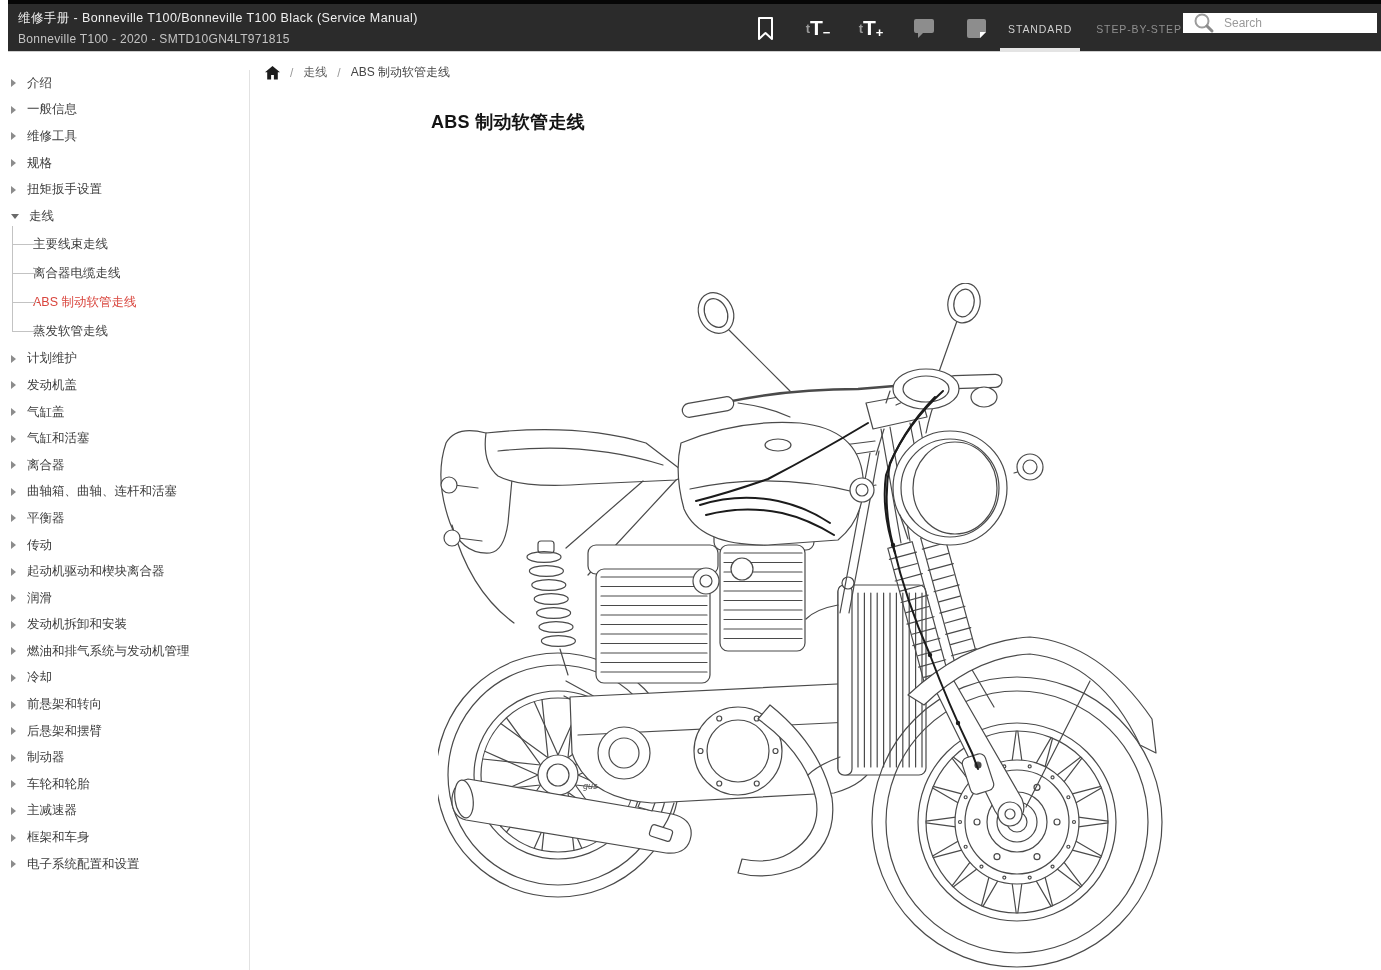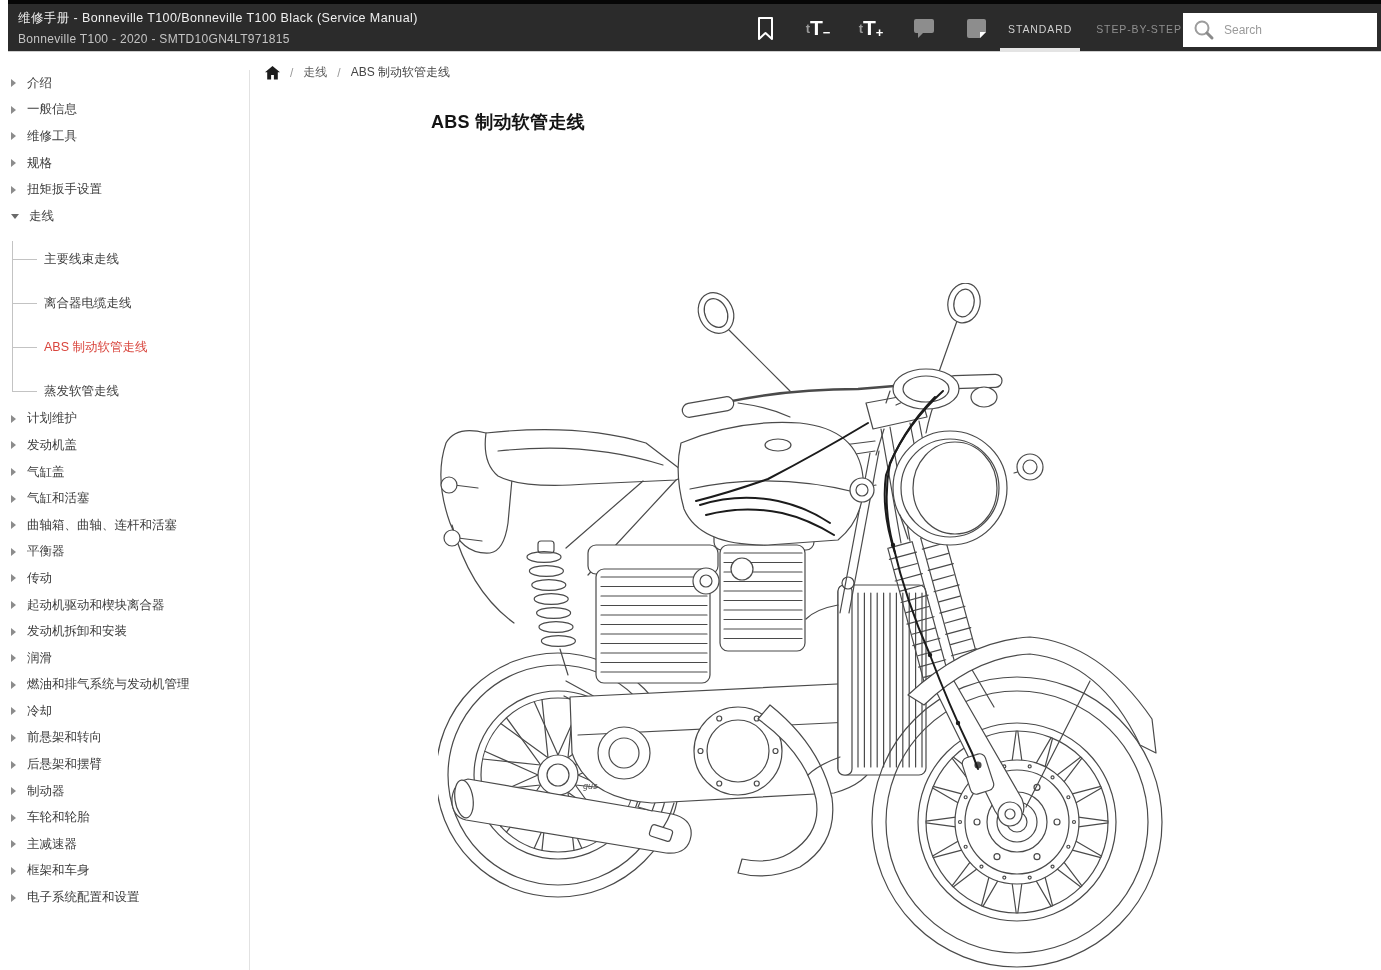--- a/index.html
+++ b/index.html
@@ -16,40 +16,40 @@
   .hicon{width:24px;margin-right:29px;display:flex;align-items:center;justify-content:center;cursor:pointer;}
   .ticon{white-space:nowrap;}
   .tsmall{color:#9a9a9a;font-size:13px;font-weight:bold;}
   .tbig{color:#fff;font-size:21px;font-weight:bold;}
   .tsub{color:#fff;font-size:13px;font-weight:bold;position:relative;top:4px;}
   .hdr-tabs{position:absolute;left:988px;top:0;height:64px;display:flex;}
   .tab{position:relative;height:48px;line-height:50px;padding:0 12px;font-size:10.5px;
        letter-spacing:.9px;color:#8f8f8f;cursor:pointer;}
   .tab.active{color:#cfcfcf;}
   .tab.active::after{content:'';position:absolute;left:4px;right:4px;bottom:0;height:4px;background:#e4e4e4;}
-  .hdr-search{position:absolute;left:1175px;top:9px;width:194px;height:34px;background:#fff;
+  .hdr-search{position:absolute;left:1175px;top:9px;width:194px;height:20px;background:#fff;
               display:flex;align-items:center;}
   .hdr-search svg{margin:0 7px 0 10px;flex:none;}
   .hdr-search input{border:none;outline:none;flex:1;font-size:12px;color:#555;
                     font-family:"Liberation Sans",sans-serif;background:transparent;min-width:0;}
   .hdr-search input::placeholder{color:#9a9a9a;}
 
   
   .sidebar{position:absolute;left:0;top:70px;bottom:0;width:250px;background:#fff;
            border-right:1px solid #e2e2e2;box-sizing:border-box;overflow:hidden;}
   .nav-item{height:26.6px;display:flex;align-items:center;padding-left:11px;
             font-size:12.5px;color:#3d3d3d;cursor:pointer;white-space:nowrap;}
   .arrow{width:0;height:0;border-top:4px solid transparent;border-bottom:4px solid transparent;
          border-left:5px solid #8c8c8c;margin-right:11px;flex:none;}
   .arrow.down{border-left:4px solid transparent;border-right:4px solid transparent;
               border-top:5px solid #6a6a6a;border-bottom:none;margin-right:10px;margin-top:1px;}
   .sub{position:relative;}
   .sub::before{content:'';position:absolute;left:12px;top:-4px;bottom:14px;width:1px;background:#c3c3c3;}
-  .sub-item{height:29px;display:flex;align-items:center;padding-left:44px;font-size:12.5px;
-            color:#3d3d3d;cursor:pointer;position:relative;white-space:nowrap;margin-top:15px;}
+  .sub-item{height:29px;display:flex;align-items:center;padding-left:33px;font-size:12.5px;
+            color:#3d3d3d;cursor:pointer;position:relative;white-space:nowrap;}
   .sub-item::before{content:'';position:absolute;left:12px;top:50%;width:25px;height:1px;background:#c3c3c3;}
   .sub-item.active{color:#d9453d;}
 
   
   .content{position:absolute;left:251px;top:52px;right:0;bottom:0;background:#fff;}
   .breadcrumb{position:absolute;left:14px;top:12px;display:flex;align-items:center;font-size:12px;color:#666;}
   .bc-home{display:flex;align-items:center;cursor:pointer;}
   .bc-sep{margin:0 10px;color:#9a9a9a;}
   .bc-link{color:#5a5a5a;cursor:pointer;}
   .bc-current{color:#444;cursor:pointer;}
@@ -163,41 +163,45 @@
     <div class="nav-item">
       <span class="arrow"></span>
       <span>气缸盖</span>
     </div>
     <div class="nav-item">
       <span class="arrow"></span>
       <span>气缸和活塞</span>
     </div>
     <div class="nav-item">
       <span class="arrow"></span>
+      <span>离合器</span>
+    </div>
+    <div class="nav-item">
+      <span class="arrow"></span>
       <span>曲轴箱、曲轴、连杆和活塞</span>
     </div>
     <div class="nav-item">
       <span class="arrow"></span>
       <span>平衡器</span>
     </div>
     <div class="nav-item">
       <span class="arrow"></span>
       <span>传动</span>
     </div>
     <div class="nav-item">
       <span class="arrow"></span>
       <span>起动机驱动和楔块离合器</span>
     </div>
     <div class="nav-item">
       <span class="arrow"></span>
+      <span>润滑</span>
+    </div>
+    <div class="nav-item">
+      <span class="arrow"></span>
       <span>发动机拆卸和安装</span>
-    </div>
-    <div class="nav-item">
-      <span class="arrow"></span>
-      <span>润滑</span>
     </div>
     <div class="nav-item">
       <span class="arrow"></span>
       <span>燃油和排气系统与发动机管理</span>
     </div>
     <div class="nav-item">
       <span class="arrow"></span>
       <span>冷却</span>
     </div>
     <div class="nav-item">

